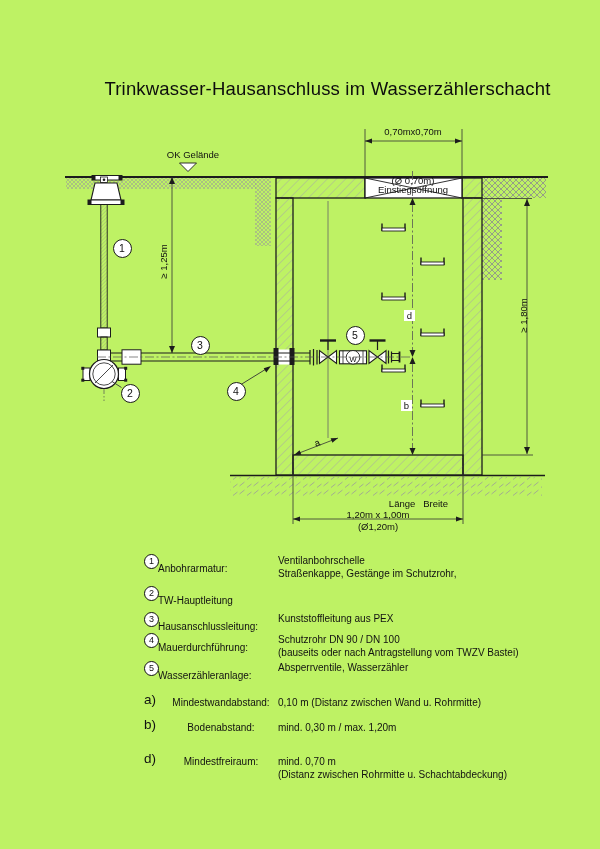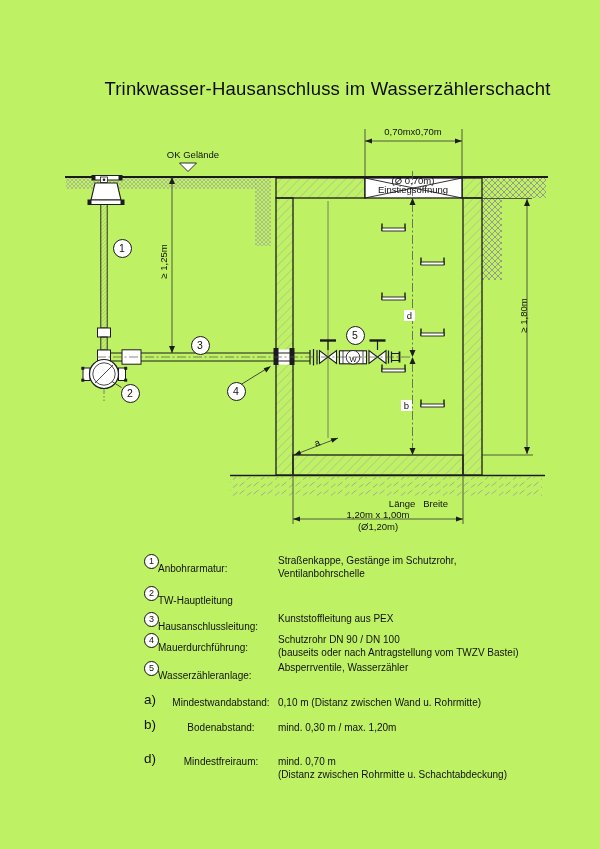--- a/index.html
+++ b/index.html
@@ -215,22 +215,22 @@
   <div class="co" style="left:112.5px;top:238.5px;">1</div>
   <div class="co" style="left:120.5px;top:383.5px;">2</div>
   <div class="co" style="left:190.5px;top:335.5px;">3</div>
   <div class="co" style="left:226.5px;top:381.5px;">4</div>
   <div class="co" style="left:345.5px;top:325.5px;">5</div>
 
   <div class="lrow" style="top:555px;">
     <span class="cnum">1</span>
     <span class="llab">Anbohrarmatur:</span>
     <span class="lval">
+      <div>Ventilanbohrschelle</div>
       <div>Straßenkappe, Gestänge im Schutzrohr,</div>
-      <div>Ventilanbohrschelle</div>
     </span>
   </div>
   <div class="lrow" style="top:587px;">
     <span class="cnum">2</span>
     <span class="llab">TW-Hauptleitung</span>
     <span class="lval">
       <div></div>
     </span>
   </div>
   <div class="lrow" style="top:613px;">

